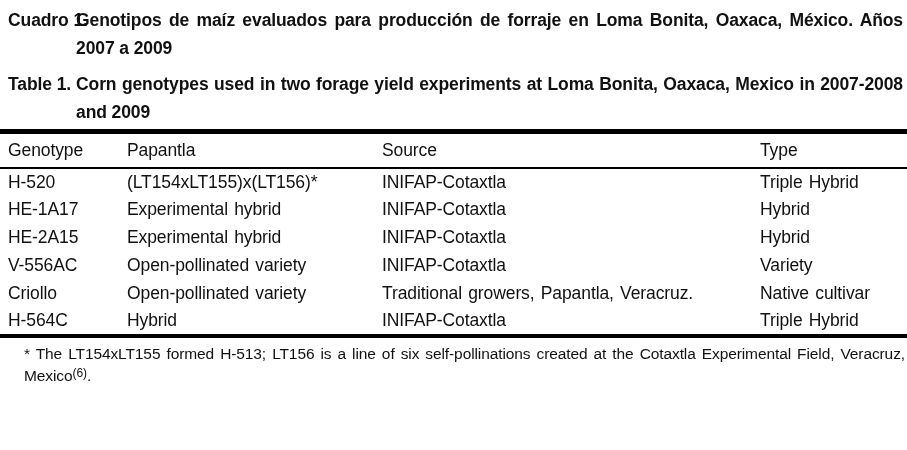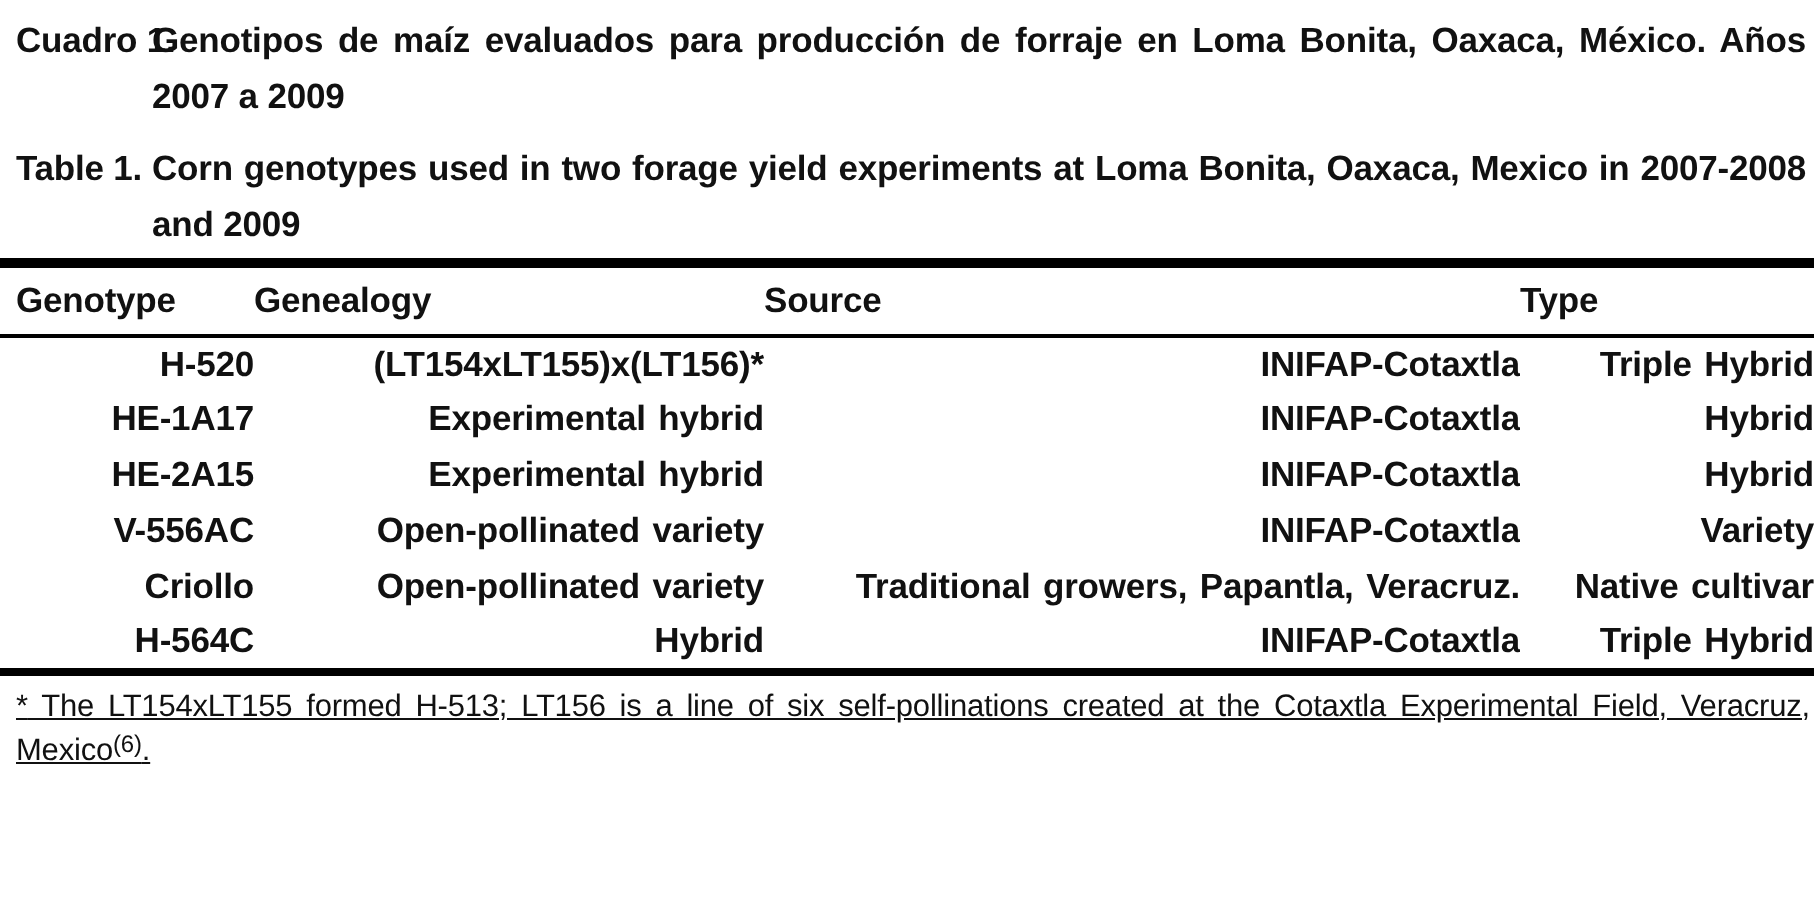--- a/index.html
+++ b/index.html
@@ -42,41 +42,40 @@
     border-bottom: 4px solid #000000;
     font-size: 17.5px;
     letter-spacing: -0.1px;
   }
   table.genotype-table col.c1 { width: 127px; }
   table.genotype-table col.c2 { width: 255px; }
   table.genotype-table col.c3 { width: 378px; }
   table.genotype-table col.c4 { width: 147px; }
   table.genotype-table th,
   table.genotype-table td {
-    font-weight: bold;
+    font-weight: normal;
     text-align: left;
     vertical-align: middle;
     white-space: nowrap;
     overflow: hidden;
     word-spacing: 1.5px;
   }
   table.genotype-table th { height: 36px; border-bottom: 2px solid #000000; }
-  table.genotype-table td { height: 28px; text-align: right; }
+  table.genotype-table td { height: 28px; }
   table.genotype-table th:first-child,
   table.genotype-table td:first-child { padding-left: 8px; }
 
   
   .footnote {
     margin-top: 5px;
-    padding: 0 2px 0 8px;
+    padding: 0 2px 0 24px;
     font-size: 15.5px;
     line-height: 22px;
     text-align: justify;
     letter-spacing: -0.1px;
-    text-decoration: underline;
   }
   .footnote sup {
     font-size: 12px;
     position: relative;
     top: -4px;
     vertical-align: baseline;
   }
 </style>
 </head>
 <body>
@@ -94,21 +93,21 @@
 <table class="genotype-table">
   <colgroup>
     <col class="c1">
       <col class="c2">
       <col class="c3">
       <col class="c4">
   </colgroup>
   <thead>
     <tr>
       <th>Genotype</th>
-      <th>Genealogy</th>
+      <th>Papantla</th>
       <th>Source</th>
       <th>Type</th>
     </tr>
   </thead>
   <tbody>
     <tr>
       <td>H-520</td>
       <td>(LT154xLT155)x(LT156)*</td>
       <td>INIFAP-Cotaxtla</td>
       <td>Triple Hybrid</td>

